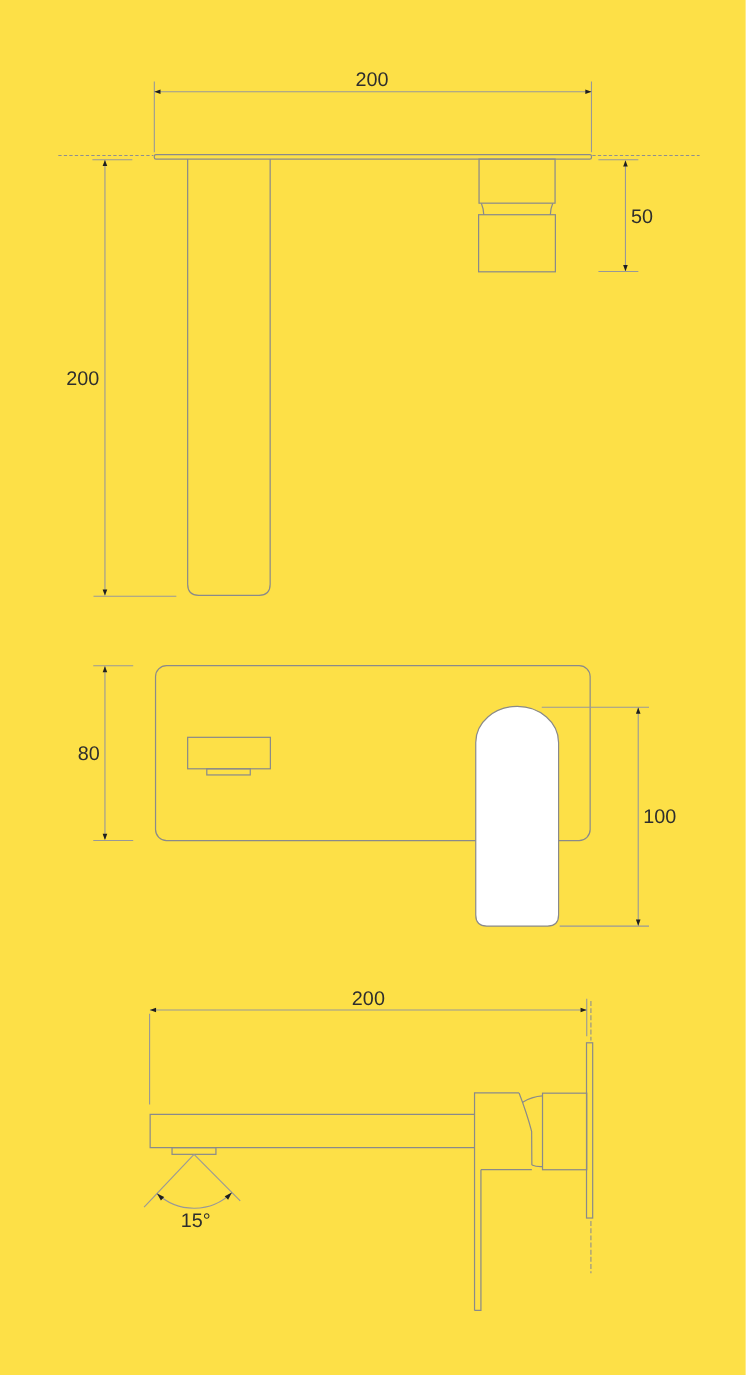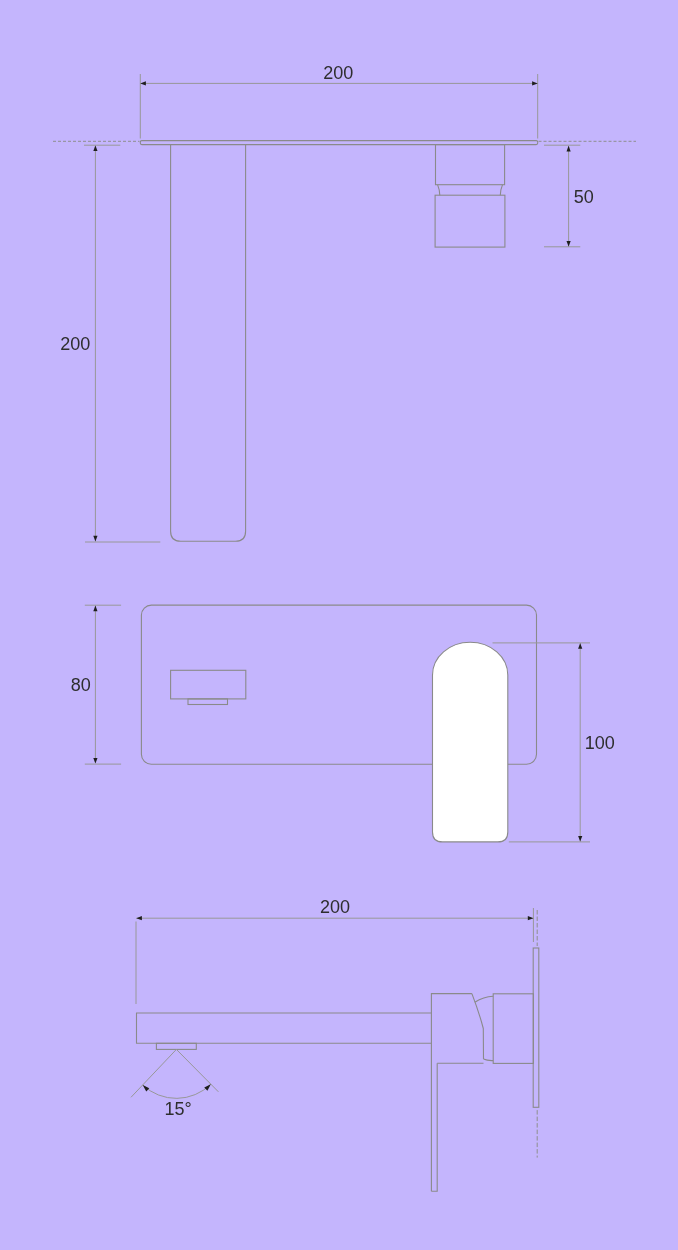--- a/index.html
+++ b/index.html
@@ -1,16 +1,16 @@
 <!DOCTYPE html>
 <html><head>
 <meta charset="utf-8">
 <style>
   html,body{margin:0;padding:0;background:#ffffff;}
-  .page{width:678px;height:1250px;position:relative;background:#c4b5fd;overflow:hidden;}
+  .page{width:678px;height:1250px;position:relative;background:#fde047;overflow:hidden;}
   svg{display:block;}
   text{font-family:"Liberation Sans",sans-serif;fill:#2e2e2e;}
 </style>
 </head>
 <body>
 <div class="page">
 <svg width="678" height="1250" viewBox="0 0 678 1250">
   <g fill="none" stroke="#8a8a8a" stroke-width="1.1">
 
     <path d="M53 141.3 H139.5" stroke="#8f8f8f" stroke-width="1" stroke-dasharray="3 2"></path>

